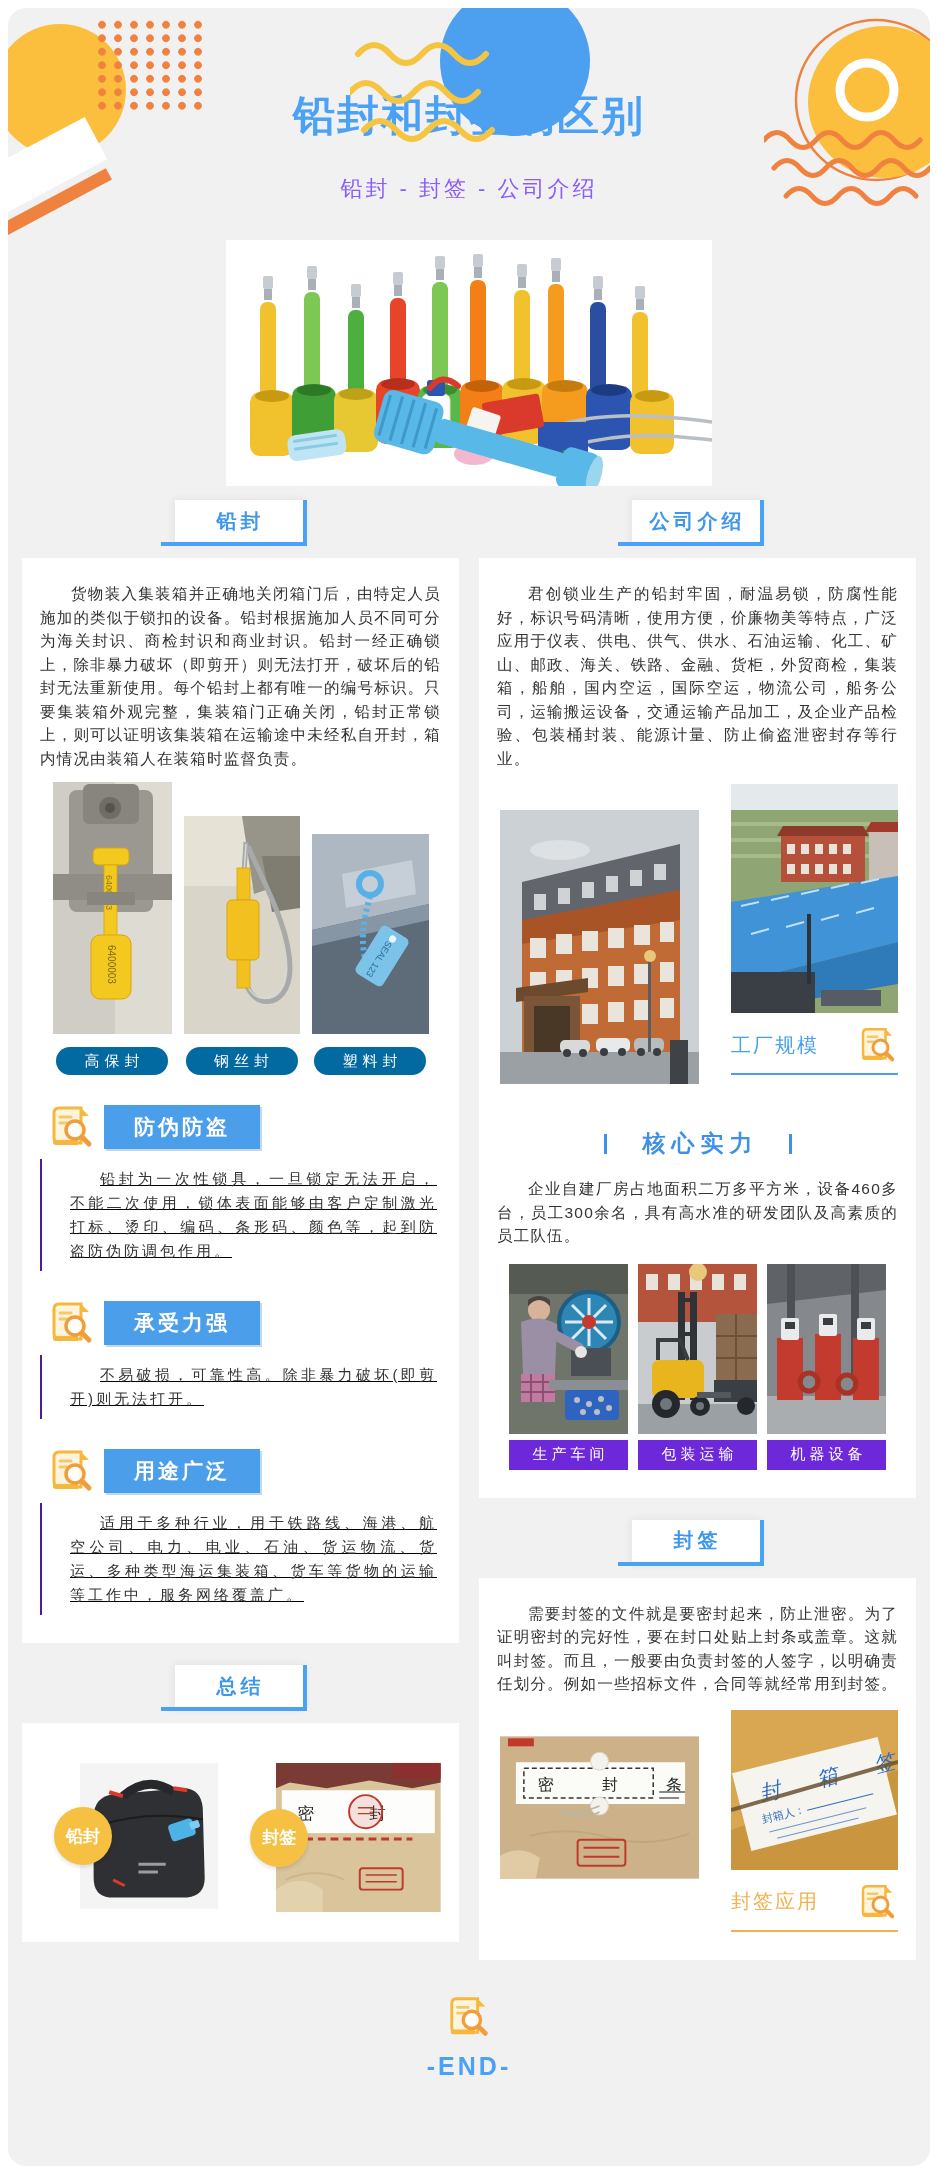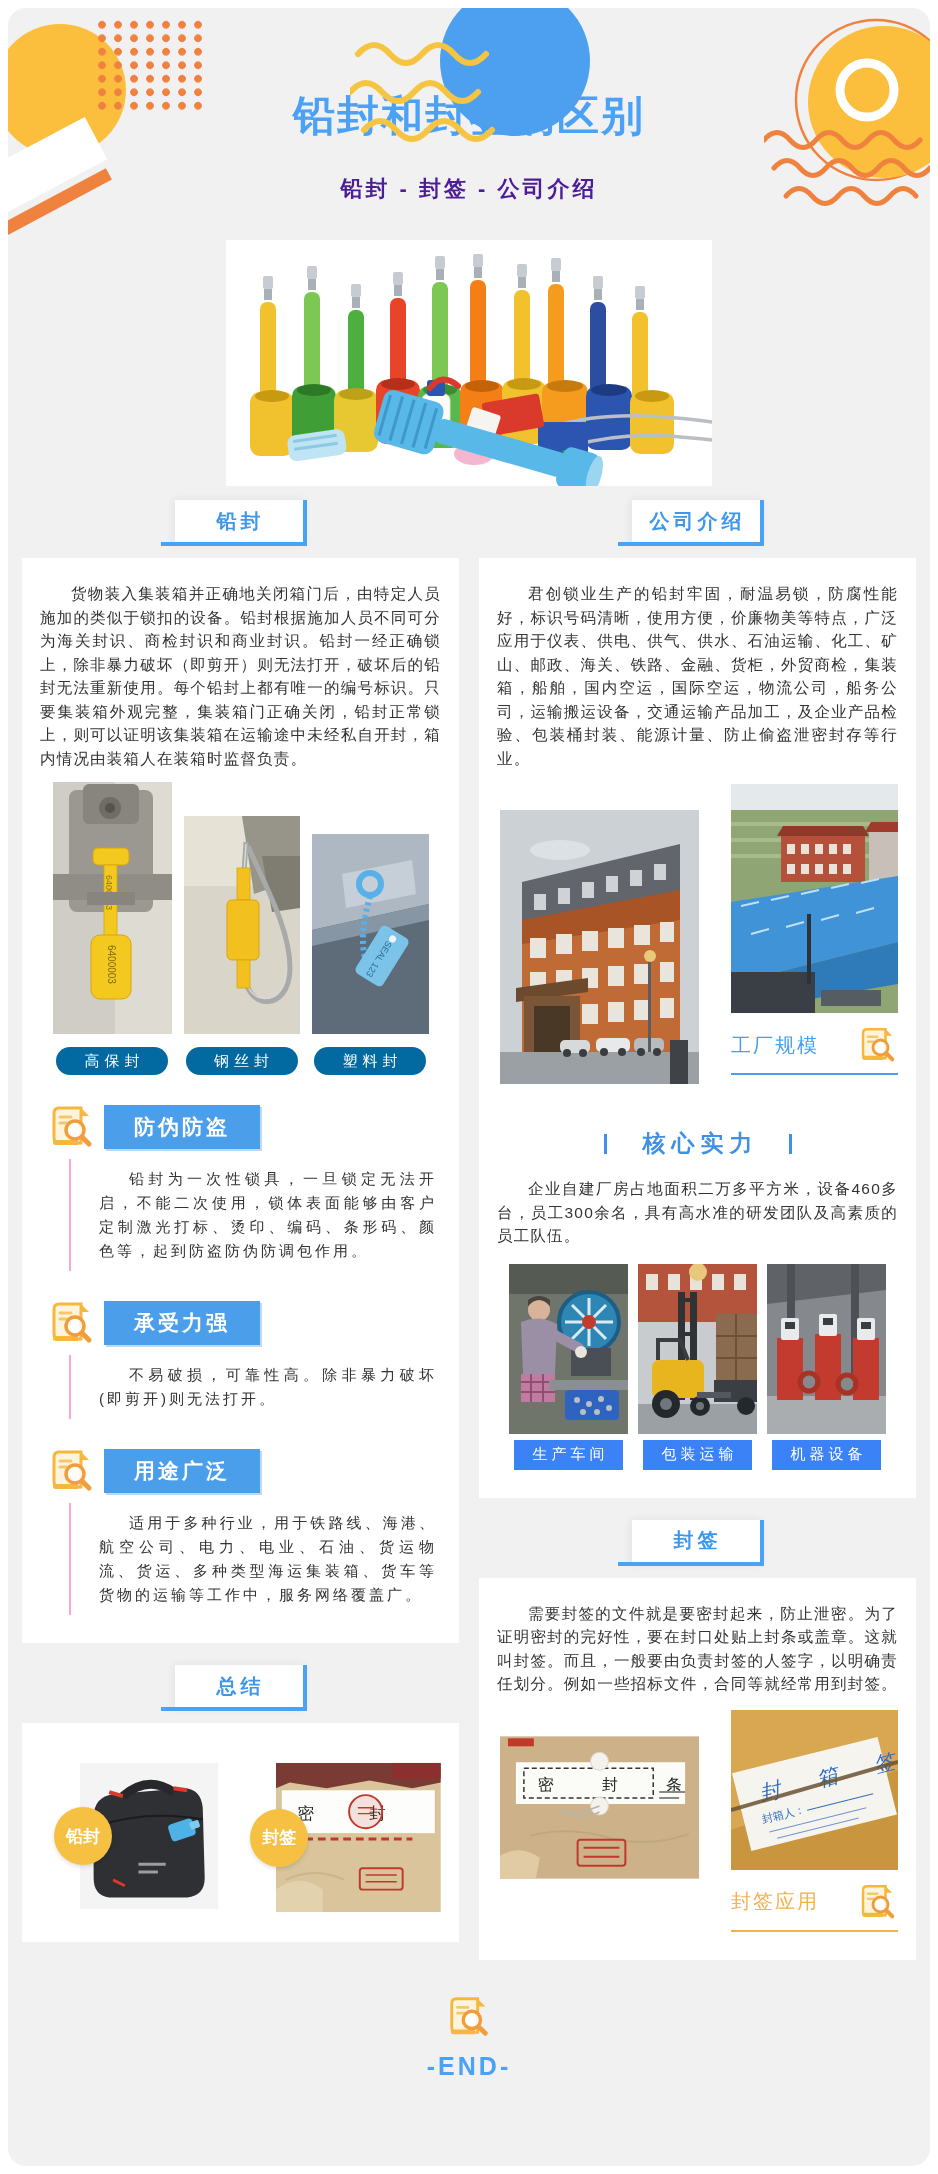--- a/index.html
+++ b/index.html
@@ -11,21 +11,21 @@
   .deco-circle-left { left:-14px; top:16px; width:132px; height:132px; border-radius:50%; background:#fbbf3d; }
   .deco-dots { left:86px; top:10px; width:108px; height:96px;
     background-image:radial-gradient(circle, #f0823f 3.5px, rgba(0,0,0,0) 4.2px);
     background-size:16px 13.5px; }
   .deco-blue-circle { left:432px; top:-22px; width:150px; height:150px; border-radius:50%; background:#4d9ff0; }
   .deco-tilt-white { left:-40px; top:138px; width:136px; height:48px; background:#fff; transform:rotate(-28deg); }
   .deco-tilt-orange { left:-46px; top:196px; width:156px; height:13px; background:#f0823f; transform:rotate(-28deg); }
 
   
   .title { margin:0; padding-top:80px; text-align:center; font-size:42px; font-weight:bold; color:#4ba1f5; letter-spacing:2px; }
-  .subtitle { margin-top:30px; text-align:center; font-size:22px; font-weight:bold; color:#4c1d95; letter-spacing:3px; }
+  .subtitle { margin-top:30px; text-align:center; font-size:22px; font-weight:normal; color:#8b5cf6; letter-spacing:3px; }
 
   .hero-photo { width:486px; height:246px; margin:36px auto 0; background:#fff; }
   .hero-photo svg, figure svg { display:block; width:100%; height:100%; }
 
   
   .columns { display:flex; gap:20px; padding:0 14px; align-items:flex-start; }
   .col { flex:1; min-width:0; }
 
   .tab { position:relative; width:128px; height:42px; margin:14px auto 12px; background:#fff;
     color:#3e97ea; font-size:20px; font-weight:700; letter-spacing:4px;
@@ -43,21 +43,21 @@
   .seal-photos { display:flex; justify-content:center; align-items:flex-end; gap:12px; margin-top:12px; }
   .seal-col { display:flex; flex-direction:column; align-items:center; justify-content:flex-end; gap:13px; height:293px; }
   .pill { min-width:112px; height:28px; border-radius:14px; background:#0369a1; color:#fff; font-size:15px;
     letter-spacing:5px; text-indent:5px; display:flex; align-items:center; justify-content:center; }
 
   
   .feature { margin-top:28px; }
   .feature-head { display:flex; align-items:center; gap:8px; padding-left:8px; }
   .feature-badge { display:inline-block; background:#4b9ee9; color:#fff; font-size:21px; font-weight:bold;
     letter-spacing:3px; padding:8px 30px; box-shadow:2px 2px 0 rgba(59,127,196,0.3); }
-  .feature-body { margin-left:29px; margin-top:8px; border-left:2px solid #f9a8d4; padding:8px 4px 8px 28px; }
+  .feature-body { margin-top:8px; border-left:2px solid #4c1d95; padding:8px 4px 8px 28px;text-decoration:underline; }
   .feature-body p { margin:0; font-size:15px; line-height:24px; letter-spacing:3px; color:#333; text-align:justify; text-indent:2em; }
 
   
   .summary-photos { display:flex; gap:58px; margin-top:14px; padding-left:40px; }
   .summary-fig { position:relative; overflow:visible; }
   .circle-badge { position:absolute; left:-26px; top:50%; transform:translateY(-50%); width:58px; height:58px;
     border-radius:50%; background:#f6c143; color:#fff; font-weight:700; font-size:17px;
     display:flex; align-items:center; justify-content:center; box-shadow:0 2px 4px rgba(0,0,0,.12); z-index:2; }
 
   
@@ -70,21 +70,21 @@
   .cap-underline { height:2px; margin-top:8px; }
   .u-blue { background:#4aa0f0; }
   .u-orange { background:#f2b14e; }
 
   .core-heading { display:flex; align-items:center; justify-content:center; gap:30px; margin-top:44px;
     color:#4090e8; font-size:23px; font-weight:bold; letter-spacing:6px; text-indent:6px; }
   .core-bar { width:3px; height:20px; background:#4090e8; }
   .core-text { margin-top:18px; }
   .core-photos { display:flex; justify-content:center; gap:10px; margin-top:16px; }
   .core-col { display:flex; flex-direction:column; align-items:center; }
-  .blue-label { width:109px; height:30px; margin-top:6px; background:#3b82f6; color:#fff; font-size:15px;
+  .blue-label { width:119px; height:30px; margin-top:6px; background:#6d28d9; color:#fff; font-size:15px;
     letter-spacing:4px; text-indent:4px; display:flex; align-items:center; justify-content:center; }
 
   
   .footer { text-align:center; margin-top:34px; }
   .footer .end { color:#4ba1f5; font-size:25px; letter-spacing:3px; margin-top:8px; font-weight:bold; }
 
   .hidden-defs { position:absolute; width:0; height:0; overflow:hidden; }
 </style>
 </head>
 <body>

